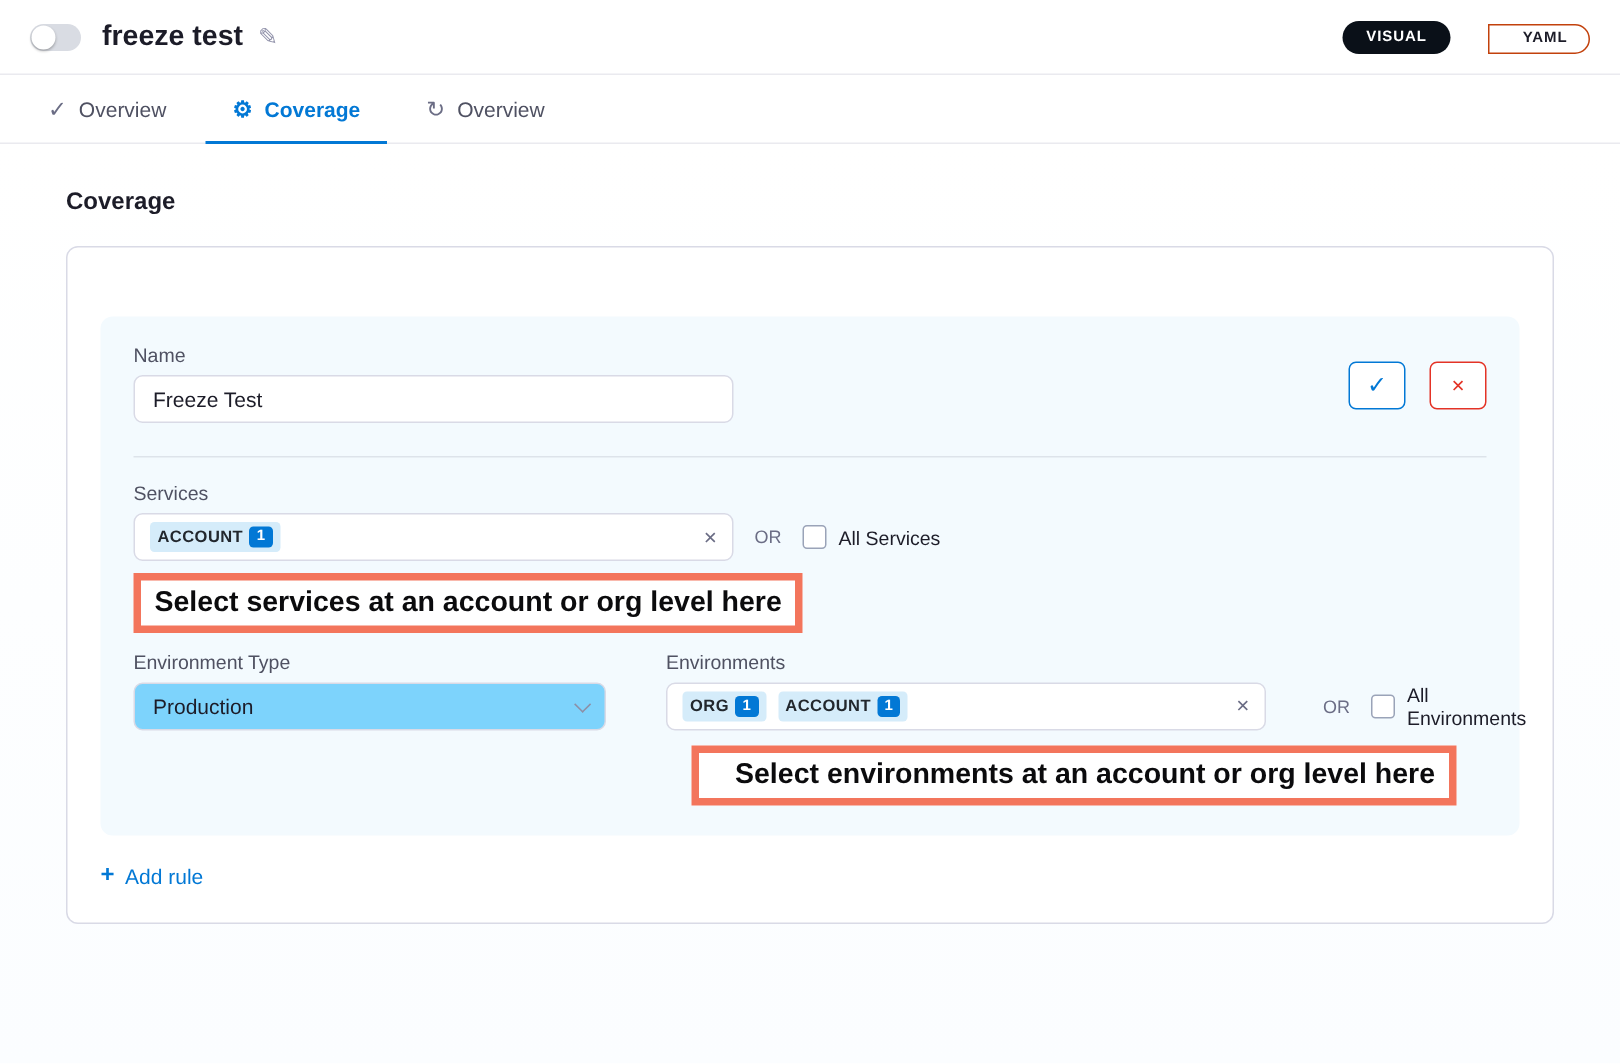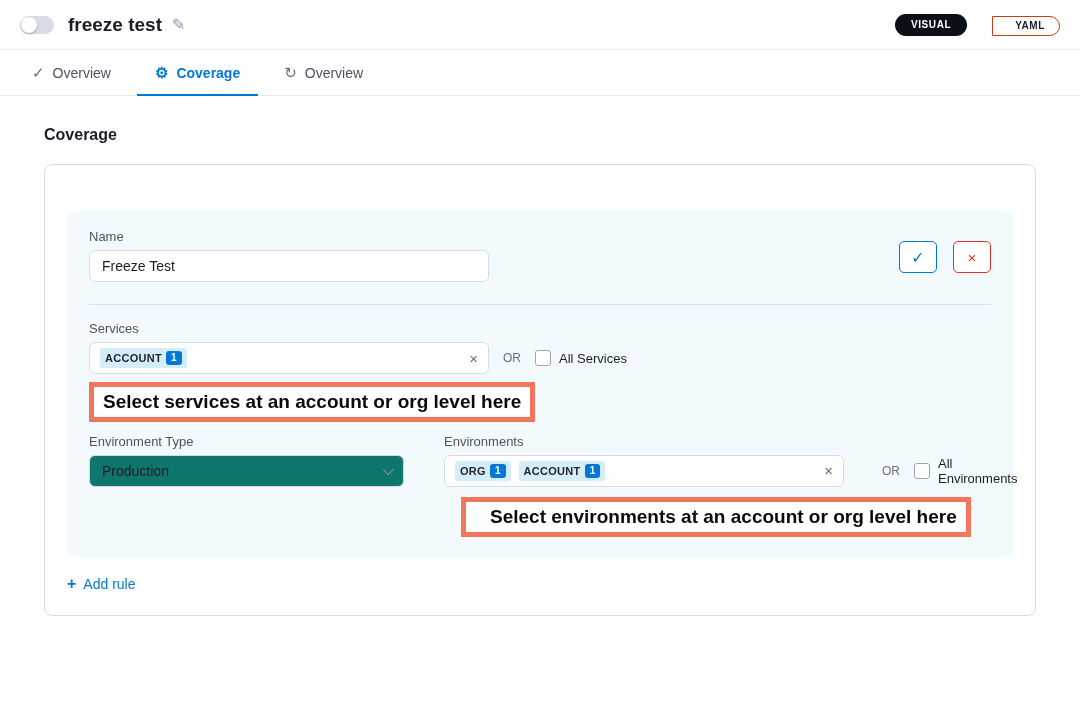--- a/index.html
+++ b/index.html
@@ -116,21 +116,21 @@
     padding:3px 9px; font-size:19px; font-weight:bold; color:#0b0b0d;
     line-height:1.25;
     text-align:center;
   }
   .annotation-env { margin-left:372px; margin-top:10px;padding-left:24px; }
 
   .env-row { display:flex; margin-top:12px;gap:24px; }
   .field-group { display:flex; flex-direction:column; }
   .fg-envtype { width:356px; margin-right:16px; }
   .select-box {
-    width:315px; height:32px; background:#0f766e; border:1px solid #d9dae6;
+    width:315px; height:32px; background:#7dd3fc; border:1px solid #d9dae6;
     border-radius:6px; display:flex; align-items:center; padding:0 12px;
     font-size:14px; color:#1c1c28; cursor:pointer;
   }
   .chevron-down {
     margin-left:auto; width:8px; height:8px;
     border-right:1.5px solid #8d8fa6; border-bottom:1.5px solid #8d8fa6;
     transform:rotate(45deg) translateY(-2px);
   }
   .env-side { display:flex; align-items:center; padding-top:22px; }
 

